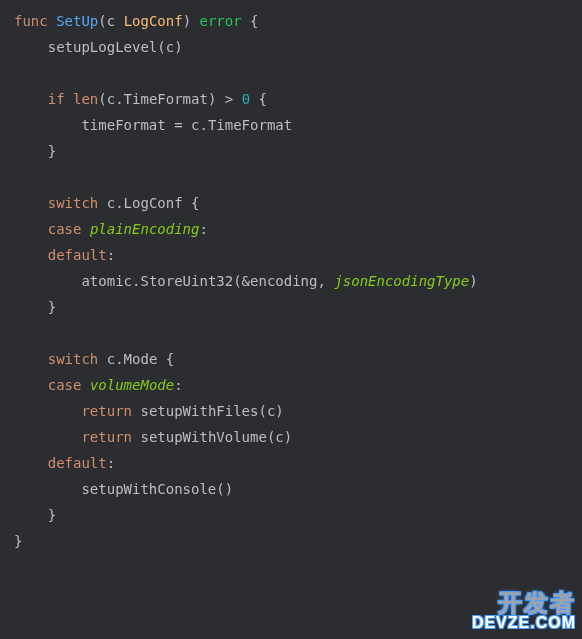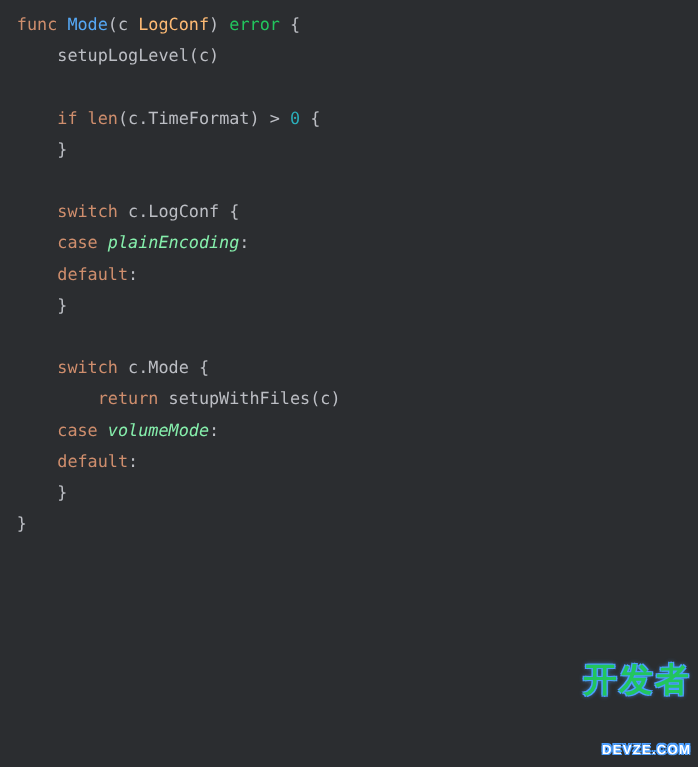--- a/index.html
+++ b/index.html
@@ -25,74 +25,77 @@
     .keyword { color: #cf8e6d; }
     .func-name { color: #56a8f5; }
     .type { color: #fdba74; }
     .param { color: #bcbec4; }
     .paren { color: #bcbec4; }
     .brace { color: #bcbec4; }
     .number { color: #2aacb8; }
     .operator { color: #bcbec4; }
     .punct { color: #bcbec4; }
     .ident { color: #bcbec4; }
-    .italic-var { color: #86efac; font-style: italic; }
+    .italic-var { color: #84cc16; font-style: italic; }
     .call { color: #bcbec4; }
     .ret-type { color: #22c55e; }
     .watermark {
       position: absolute;
       right: 6px;
       bottom: 8px;
       font-family: sans-serif;
       font-weight: bold;
       text-align: right;
       line-height: 1;
     }
     .watermark .cn {
-      font-size: 28px;
+      font-size: 24px;
       letter-spacing: 2px;
-      color: #22c55e;
+      color: #a3a3a3;
       text-shadow: 
         -1px -1px 0 #4a9eff,
         1px -1px 0 #4a9eff,
         -1px 1px 0 #4a9eff,
         1px 1px 0 #4a9eff,
         0 0 4px #4a9eff;
     }
     .watermark .url {
-      font-size: 11px;
+      font-size: 16px;
       color: #fff;
       text-shadow:
         -1px -1px 0 #4a9eff,
         1px -1px 0 #4a9eff,
         -1px 1px 0 #4a9eff,
         1px 1px 0 #4a9eff;
       letter-spacing: 1px;
-      margin-top: 39px;
     }
   </style>
 </head>
 <body>
 
 <div>
-<div class="code-line"><span class="keyword">func</span> <span class="func-name">Mode</span><span class="paren">(</span><span class="param">c</span><span> </span><span class="type">LogConf</span><span class="paren">)</span><span> </span><span class="ret-type">error</span><span> </span><span class="brace">{</span></div>
+<div class="code-line"><span class="keyword">func</span> <span class="func-name">SetUp</span><span class="paren">(</span><span class="param">c</span><span> </span><span class="type">LogConf</span><span class="paren">)</span><span> </span><span class="ret-type">error</span><span> </span><span class="brace">{</span></div>
 <div class="code-line"><span>    </span><span class="call">setupLogLevel</span><span class="paren">(</span><span class="ident">c</span><span class="paren">)</span></div>
 <div class="code-line"><span></span>&nbsp;</div>
 <div class="code-line"><span>    </span><span class="keyword">if</span><span> </span><span class="keyword">len</span><span class="paren">(</span><span class="ident">c.TimeFormat</span><span class="paren">)</span><span> </span><span class="operator">&gt;</span><span> </span><span class="number">0</span><span> </span><span class="brace">{</span></div>
+<div class="code-line"><span>        </span><span class="ident">timeFormat</span><span> </span><span class="operator">=</span><span> </span><span class="ident">c.TimeFormat</span></div>
 <div class="code-line"><span>    </span><span class="brace">}</span></div>
 <div class="code-line"><span></span>&nbsp;</div>
 <div class="code-line"><span>    </span><span class="keyword">switch</span><span> </span><span class="ident">c.LogConf</span><span> </span><span class="brace">{</span></div>
 <div class="code-line"><span>    </span><span class="keyword">case</span><span> </span><span class="italic-var">plainEncoding</span><span class="punct">:</span></div>
 <div class="code-line"><span>    </span><span class="keyword">default</span><span class="punct">:</span></div>
+<div class="code-line"><span>        </span><span class="ident">atomic</span><span class="punct">.</span><span class="call">StoreUint32</span><span class="paren">(</span><span class="operator">&amp;</span><span class="ident">encoding</span><span class="punct">,</span><span> </span><span class="italic-var">jsonEncodingType</span><span class="paren">)</span></div>
 <div class="code-line"><span>    </span><span class="brace">}</span></div>
 <div class="code-line"><span></span>&nbsp;</div>
 <div class="code-line"><span>    </span><span class="keyword">switch</span><span> </span><span class="ident">c.Mode</span><span> </span><span class="brace">{</span></div>
+<div class="code-line"><span>    </span><span class="keyword">case</span><span> </span><span class="italic-var">volumeMode</span><span class="punct">:</span></div>
 <div class="code-line"><span>        </span><span class="keyword">return</span><span> </span><span class="call">setupWithFiles</span><span class="paren">(</span><span class="ident">c</span><span class="paren">)</span></div>
-<div class="code-line"><span>    </span><span class="keyword">case</span><span> </span><span class="italic-var">volumeMode</span><span class="punct">:</span></div>
+<div class="code-line"><span>        </span><span class="keyword">return</span><span> </span><span class="call">setupWithVolume</span><span class="paren">(</span><span class="ident">c</span><span class="paren">)</span></div>
 <div class="code-line"><span>    </span><span class="keyword">default</span><span class="punct">:</span></div>
+<div class="code-line"><span>        </span><span class="call">setupWithConsole</span><span class="paren">(</span><span class="paren">)</span></div>
 <div class="code-line"><span>    </span><span class="brace">}</span></div>
 <div class="code-line"><span class="brace">}</span></div>
 </div>
 
 <div class="watermark">
   <div class="cn">开发者</div>
   <div class="url">DEVZE.COM</div>
 </div>
 
 </body></html>

